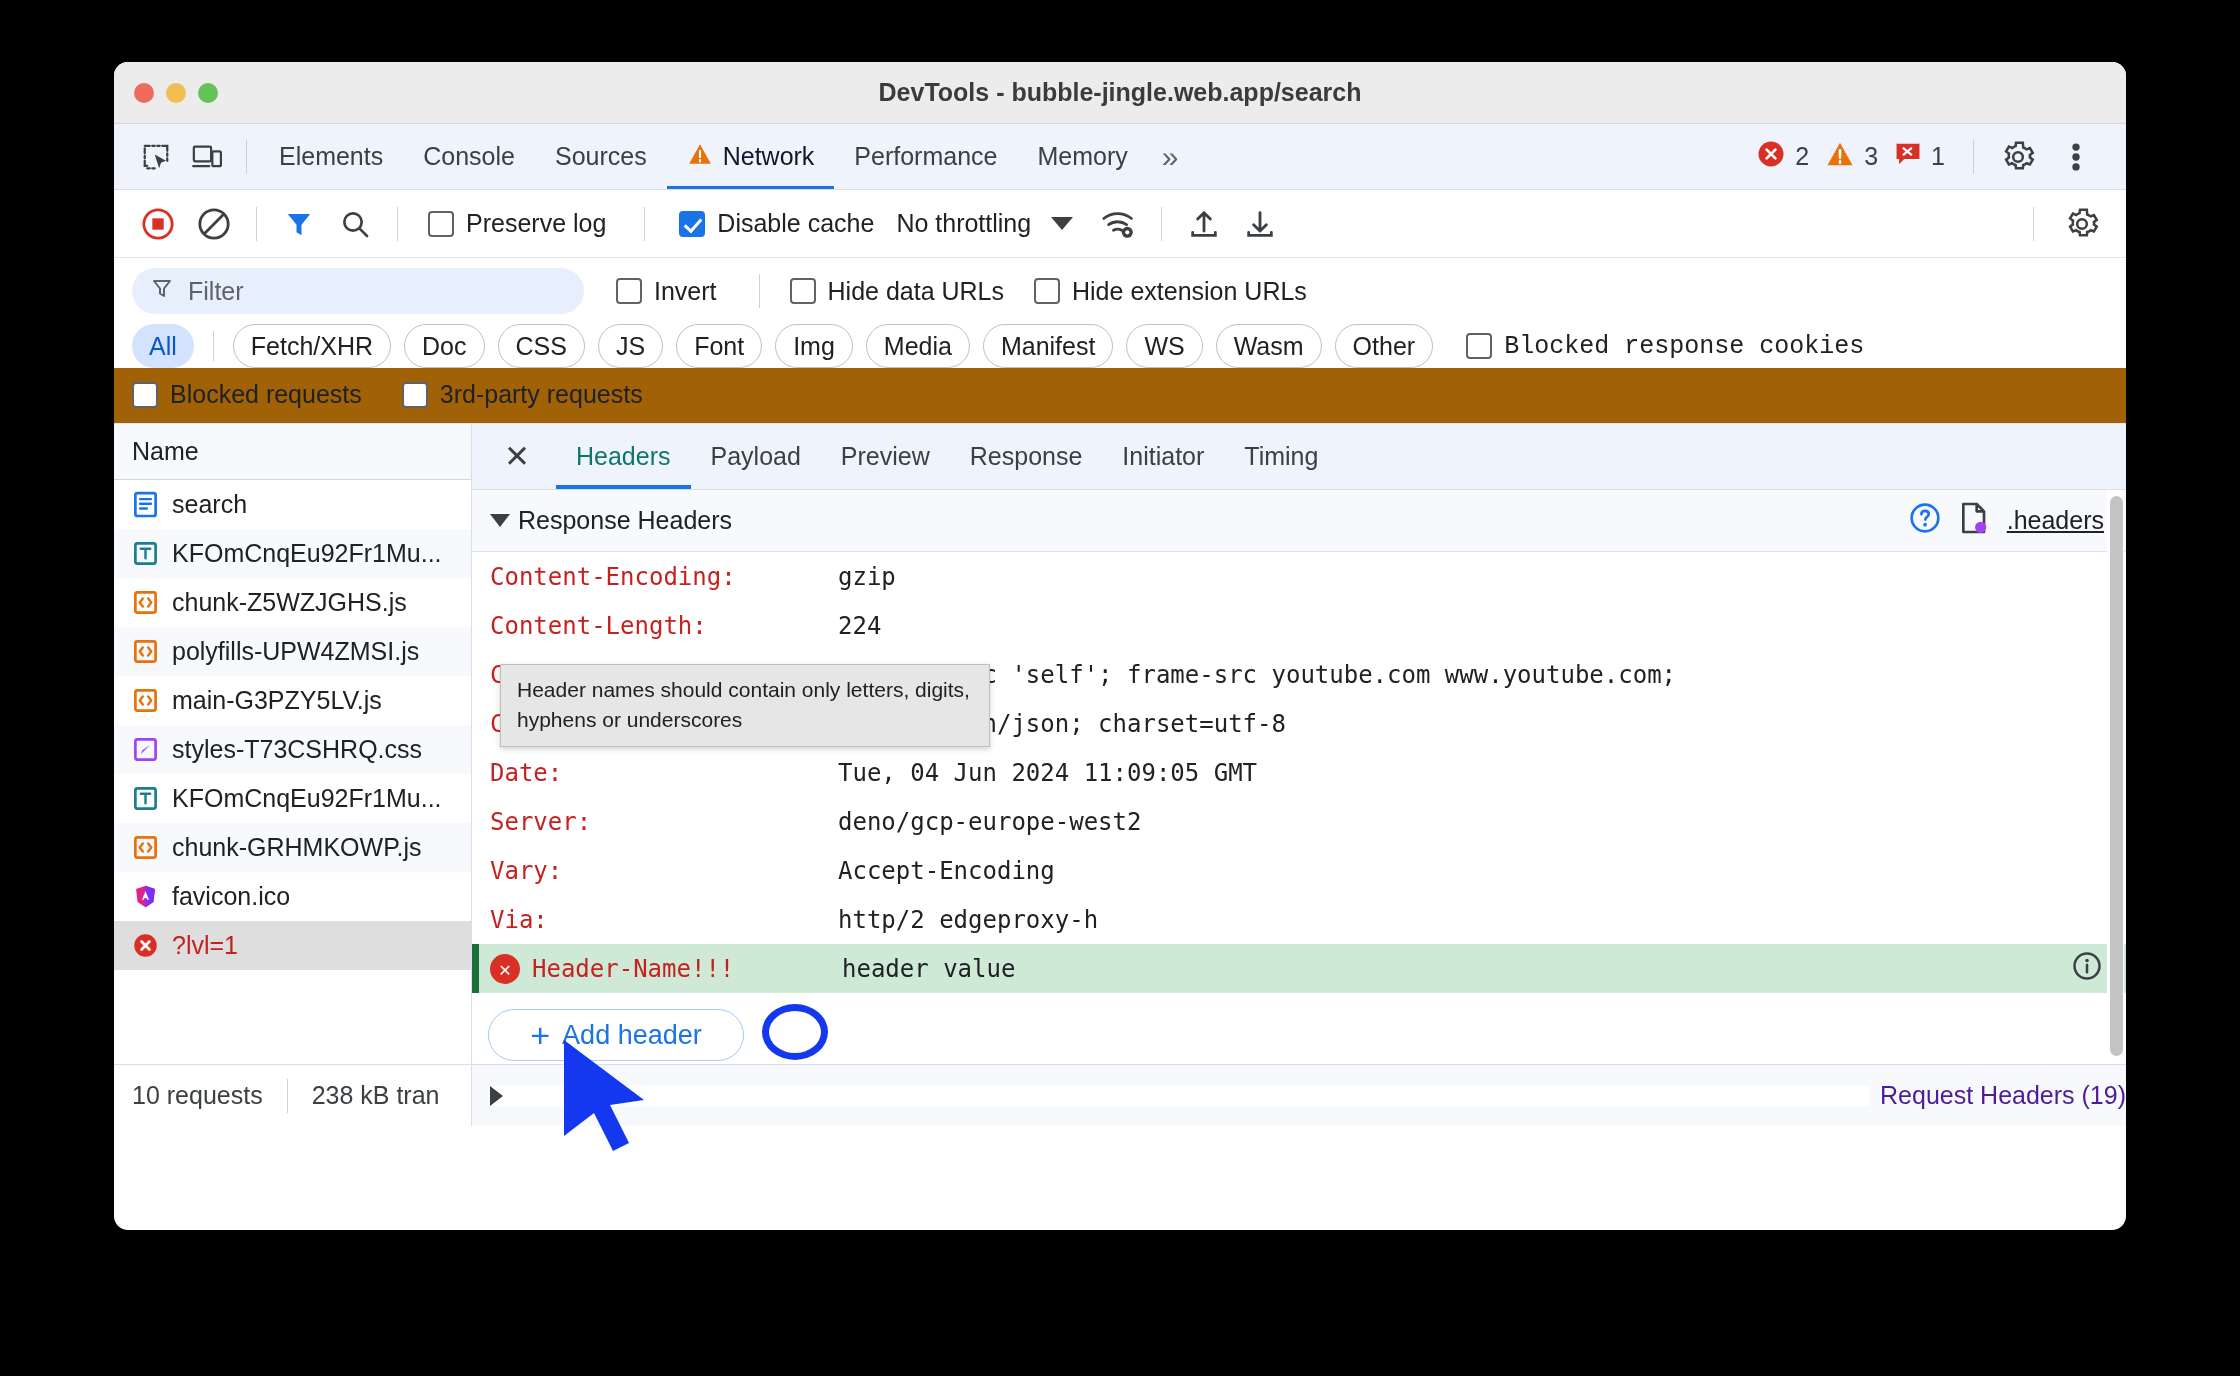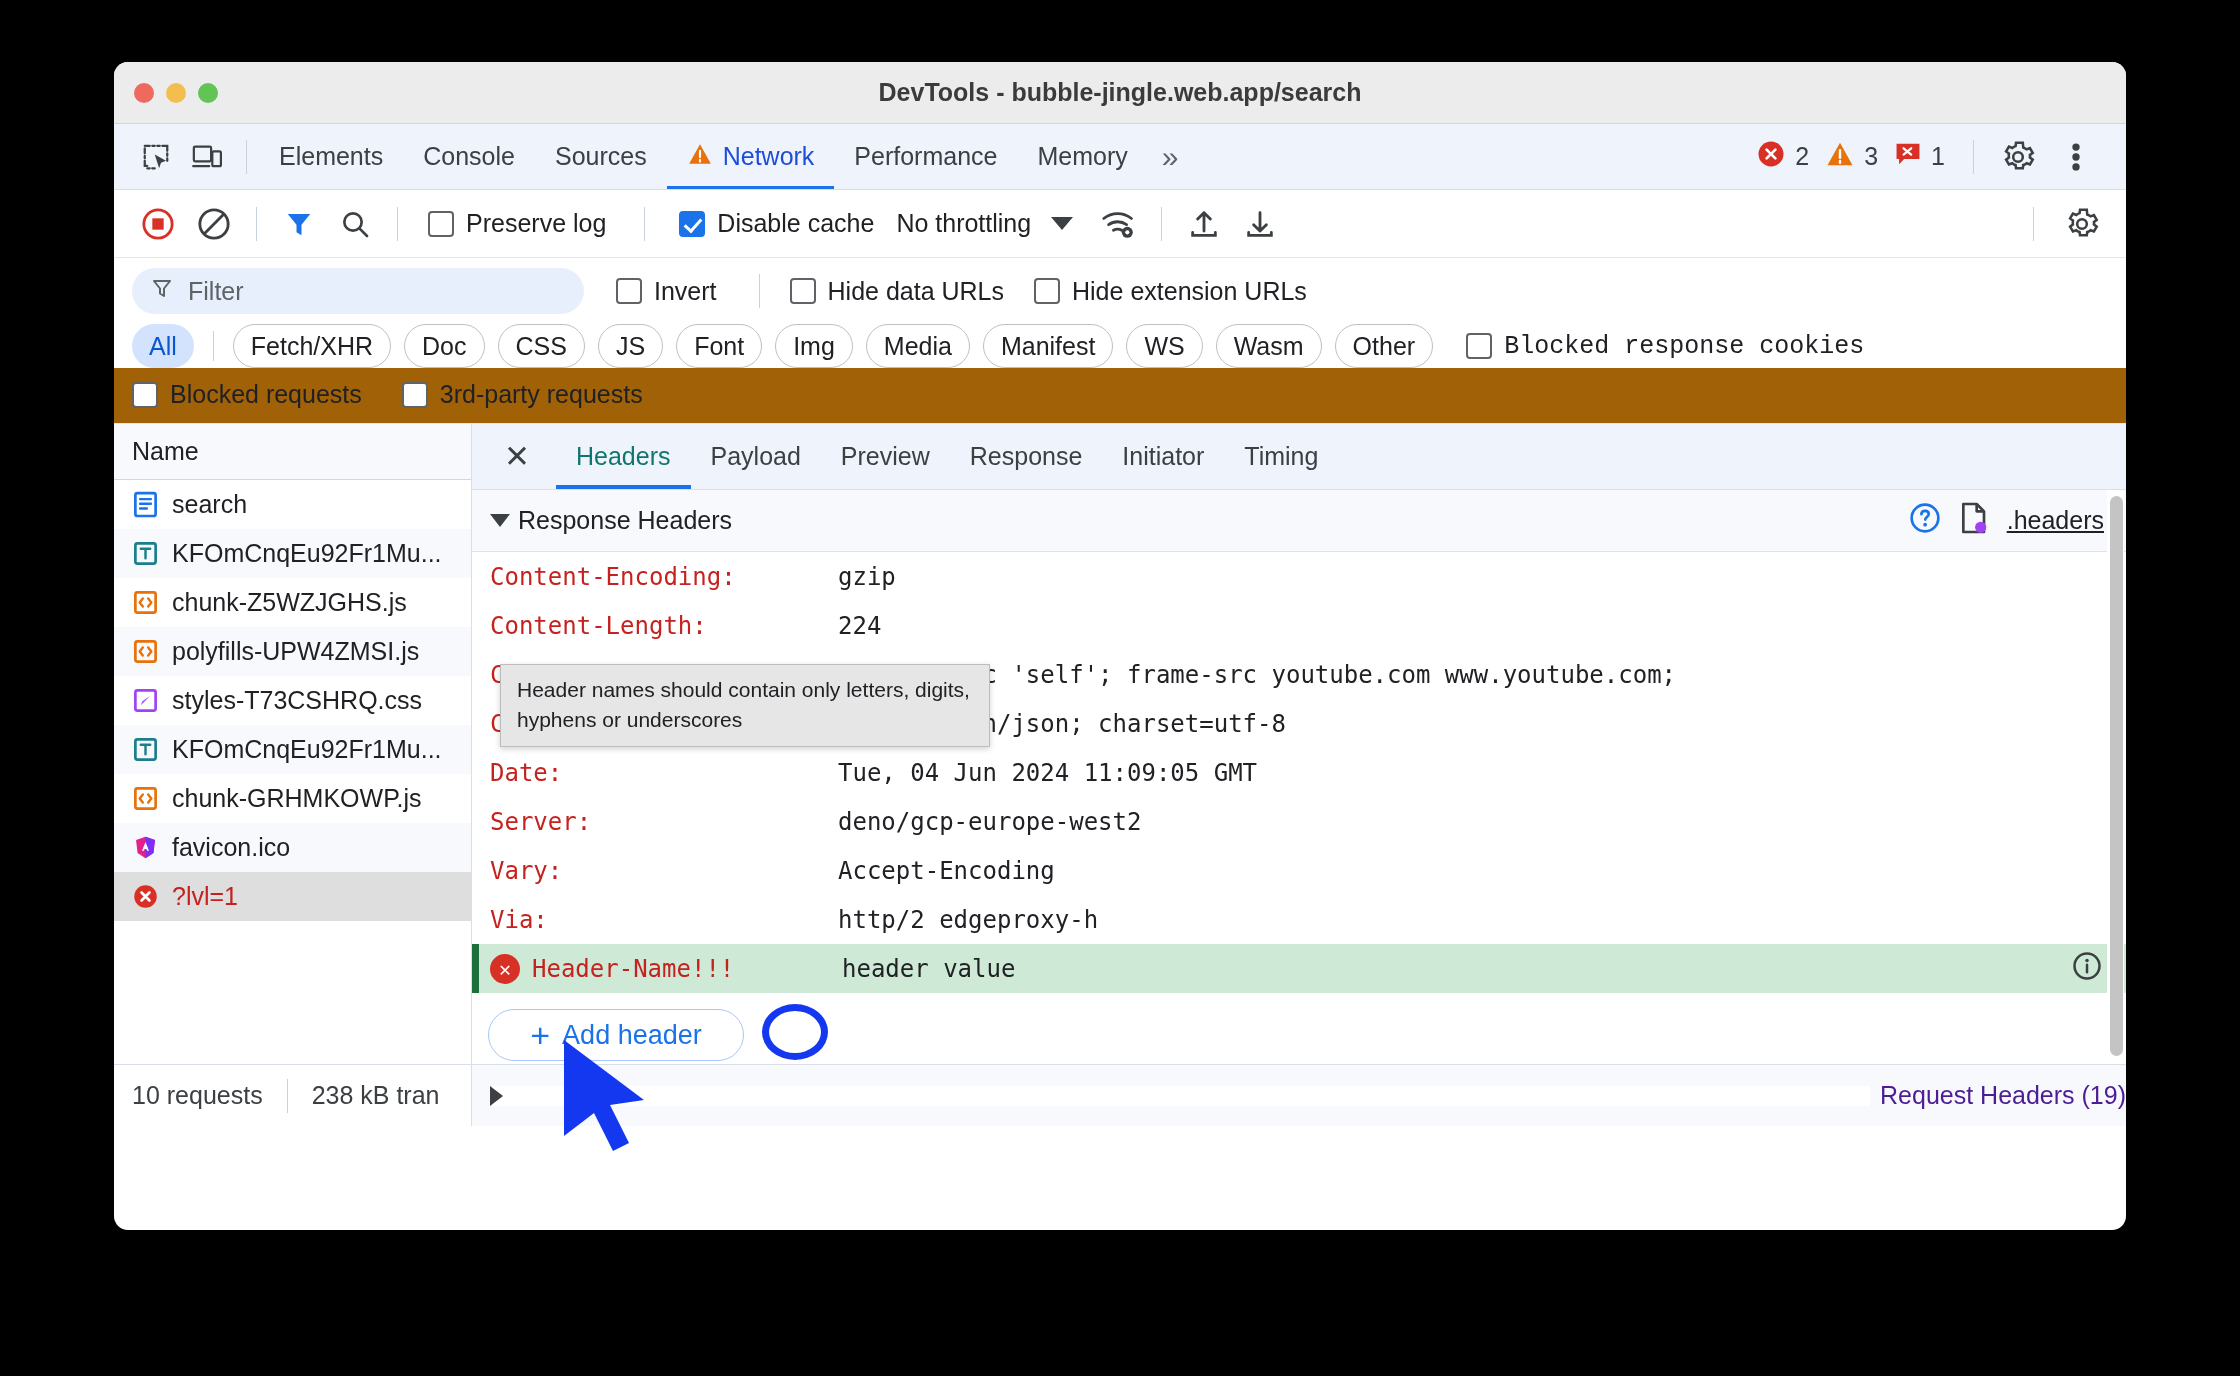--- a/index.html
+++ b/index.html
@@ -43,21 +43,21 @@
     width: 52px; height: 46px; display: flex;
     align-items: center; justify-content: center;
     border-radius: 5px;
   }
   .vsep { width: 1px; height: 34px; background: #c9d0de; margin: 0 12px; }
   .tabs { display: flex; align-items: center; }
   .tab {
     padding: 0 20px; height: 64px; display: flex; align-items: center; gap: 10px;
     font-size: 25px; color: #3c4043; white-space: nowrap;
   }
-  .tab.active { color: #1d4ed8; box-shadow: inset 0 -3px 0 #1a73e8; }
+  .tab.active { color: #0f172a; box-shadow: inset 0 -3px 0 #1a73e8; }
   .tab-more { font-size: 30px; color: #5f6368; padding: 0 14px; }
   .tabstrip-right { margin-left: auto; display: flex; align-items: center; gap: 6px; padding-right: 8px;}
   .counter { display: flex; align-items: center; gap: 9px; font-size: 25px; color: #3c4043; margin-right: 10px;}
 
   
   .netbar {
     height: 68px; background: #fff; border-bottom: 1px solid #e3e6ec;
     display: flex; align-items: center; padding: 0 18px; gap: 4px;
   }
   .chk {
@@ -534,20 +534,29 @@
       <div class="req">
         <span class="rico">
           <svg width="27" height="27" viewBox="0 0 20 20">
             <rect x="2.5" y="2.5" width="15" height="15" rx="1.5" fill="none" stroke="#e8710a" stroke-width="2"></rect>
             <path d="M8 7l-2.3 3L8 13M12 7l2.3 3L12 13" stroke="#e8710a" stroke-width="1.8" fill="none" stroke-linecap="round" stroke-linejoin="round"></path>
           </svg>
         </span>
         <span class="req-label">polyfills-UPW4ZMSI.js</span>
       </div>
 
+      <div class="req">
+        <span class="rico">
+          <svg width="27" height="27" viewBox="0 0 20 20">
+            <rect x="2.5" y="2.5" width="15" height="15" rx="1.5" fill="none" stroke="#e8710a" stroke-width="2"></rect>
+            <path d="M8 7l-2.3 3L8 13M12 7l2.3 3L12 13" stroke="#e8710a" stroke-width="1.8" fill="none" stroke-linecap="round" stroke-linejoin="round"></path>
+          </svg>
+        </span>
+        <span class="req-label">main-G3PZY5LV.js</span>
+      </div>
 
       <div class="req">
         <span class="rico">
           <svg width="27" height="27" viewBox="0 0 20 20">
             <rect x="2.5" y="2.5" width="15" height="15" rx="1.5" fill="none" stroke="#a142f4" stroke-width="2"></rect>
             <path d="M6.5 13.5l7-7M6.5 13.5l1.2-3 5.8-4z" fill="#a142f4"></path>
           </svg>
         </span>
         <span class="req-label">styles-T73CSHRQ.css</span>
       </div>

